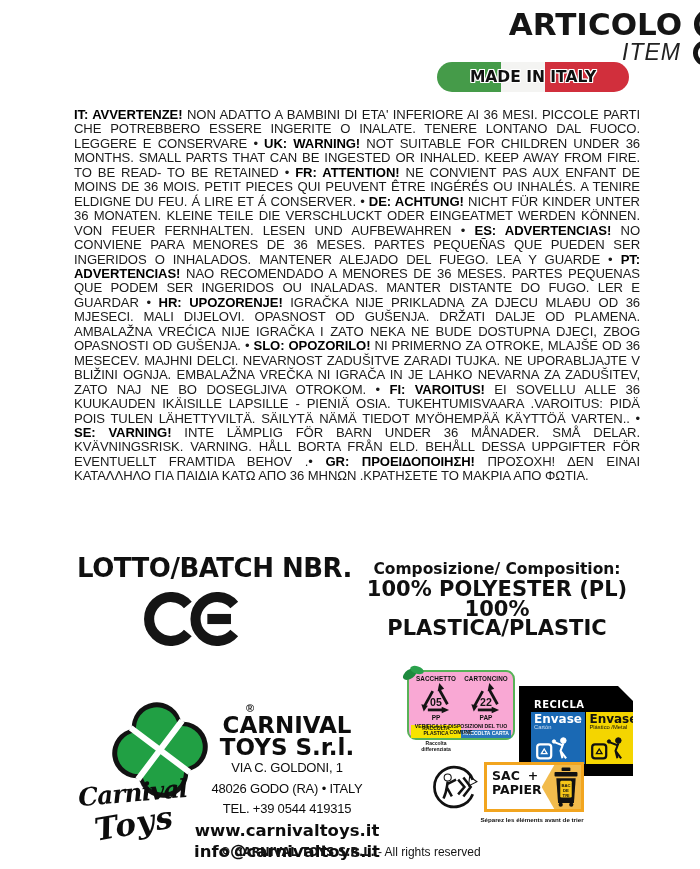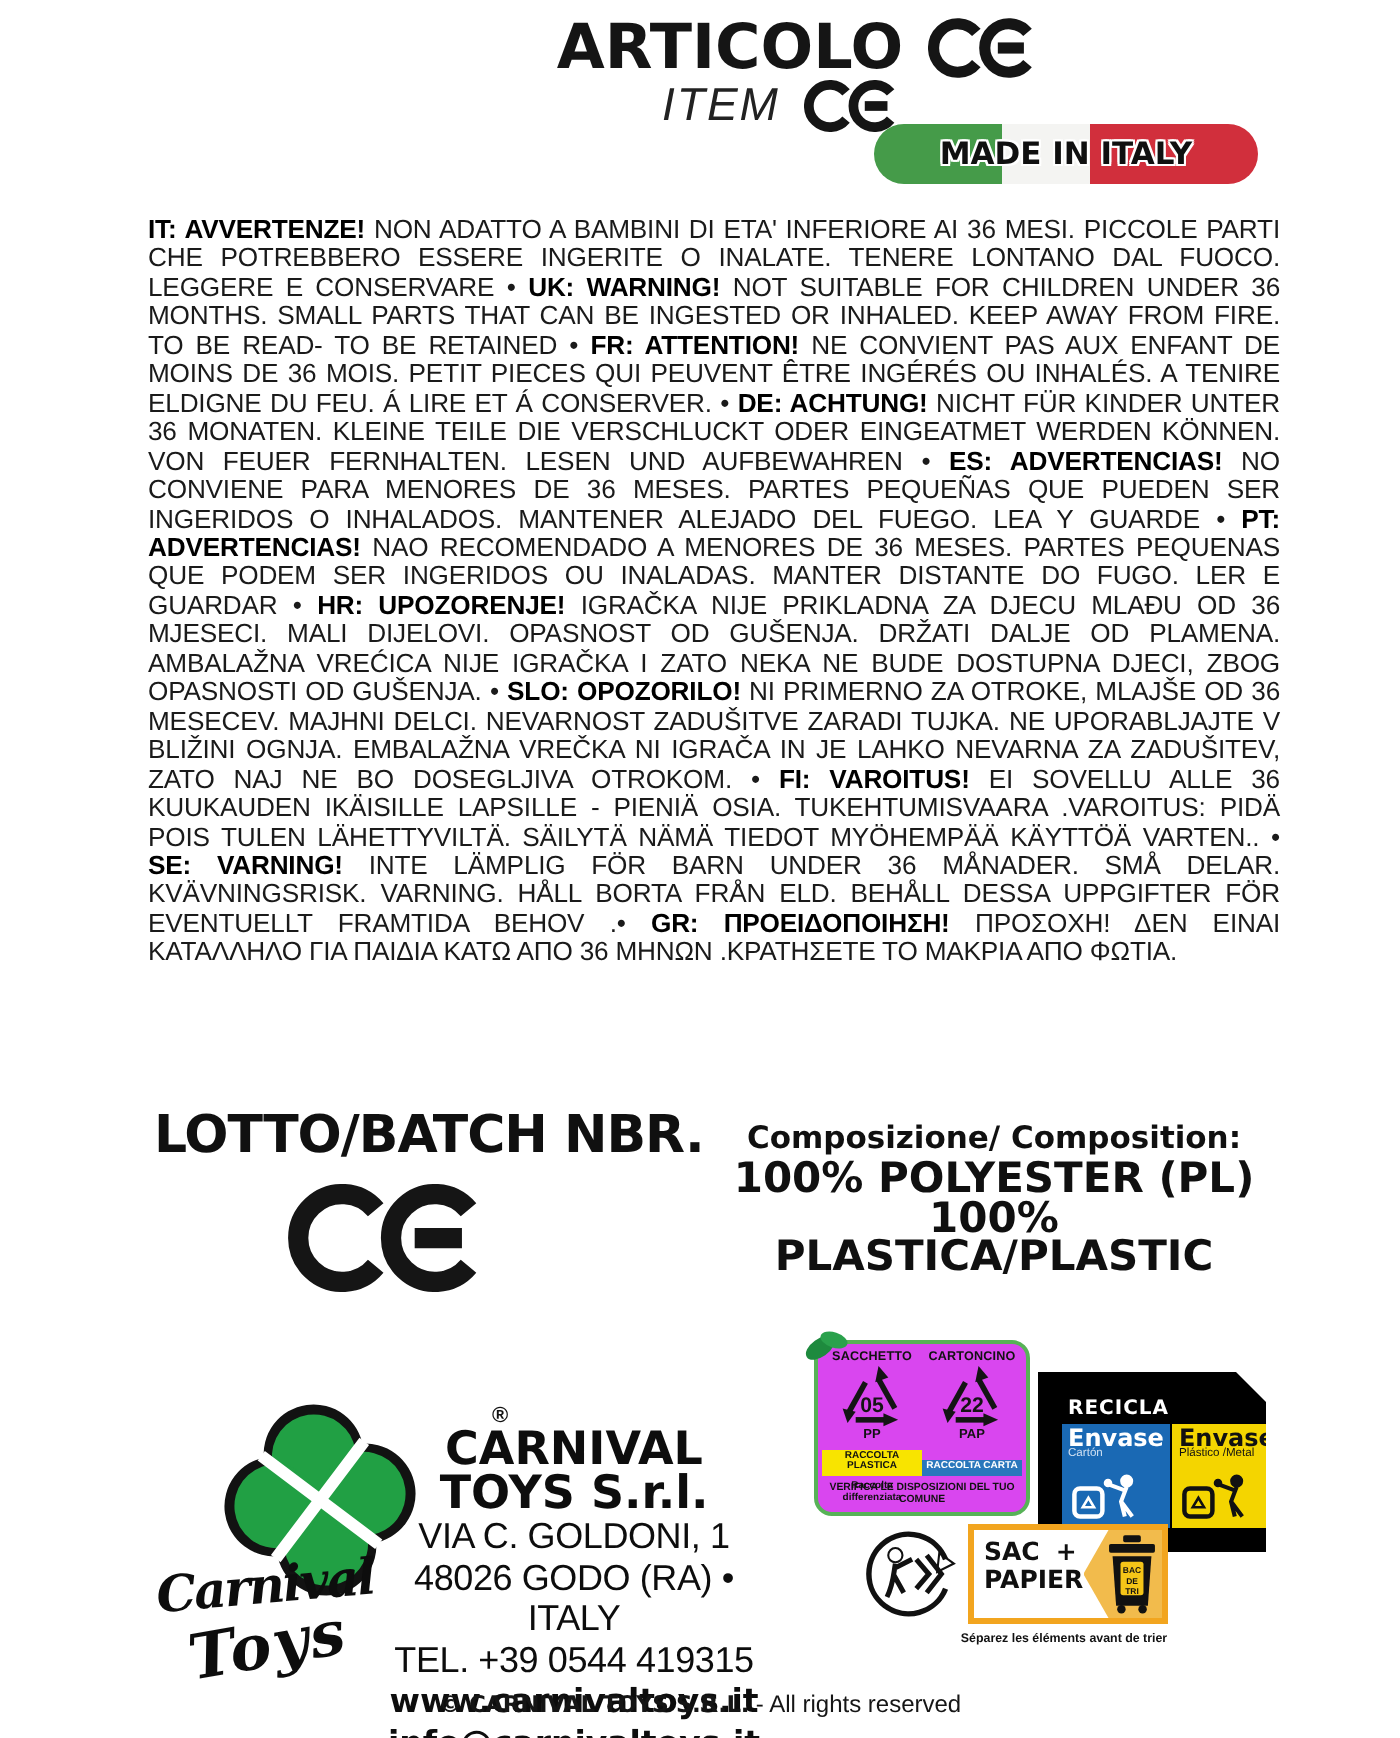--- a/index.html
+++ b/index.html
@@ -1,20 +1,20 @@
 <!DOCTYPE html>
 <html><head>
 <meta charset="utf-8">
 <style>
   html,body{margin:0;padding:0;background:#fff;}
   .page{position:relative;width:700px;height:869px;background:#ffffff;overflow:hidden;
         font-family:"Liberation Sans",sans-serif;color:#111;}
 
   
-  .hdr{position:absolute;top:6px;left:0;width:700px;text-align:center;}
+  .hdr{position:absolute;top:6px;left:0;width:700px;text-align:right;}
   .hdr-line1{transform:translateX(48px);white-space:nowrap;}
   .hdr-line1 .t{font-family:"DejaVu Sans",sans-serif;font-weight:800;font-size:31px;letter-spacing:0px;color:#151515;vertical-align:middle;}
   .hdr-line2{transform:translateX(40px);margin-top:-3px;white-space:nowrap;}
   .hdr-line2 .t{font-family:"Liberation Sans",sans-serif;font-style:italic;font-weight:500;font-size:23px;letter-spacing:1px;color:#222;vertical-align:middle;}
   .ce{vertical-align:middle;margin-left:12px;}
   .ce path{stroke:#151515;stroke-width:12;fill:none;}
 
   
   .miy{position:absolute;left:437px;top:62px;width:192px;height:30px;border-radius:15px;overflow:hidden;display:flex;}
   .miy-seg{height:100%;}
@@ -30,21 +30,21 @@
   
   .batch{position:absolute;left:77px;top:553px;font-family:"DejaVu Sans",sans-serif;font-weight:800;font-size:26px;letter-spacing:-0.5px;color:#101010;}
   .ce-xl{position:absolute;left:132px;top:592px;}
 
   
   .comp{position:absolute;left:352px;top:560px;width:290px;text-align:center;font-family:"DejaVu Sans",sans-serif;font-weight:800;color:#101010;}
   .comp-title{font-size:15.5px;margin-bottom:2px;}
   .comp-line{font-size:21px;line-height:19.5px;}
 
   
-  .gbox{position:absolute;left:407px;top:670px;width:108px;height:88px;border:2.5px solid #57b257;border-radius:9px;background:#d946ef;box-sizing:border-box;padding-top:3px;}
+  .gbox{position:absolute;left:407px;top:670px;width:108px;height:70px;border:2.5px solid #57b257;border-radius:9px;background:#f9a8d4;box-sizing:border-box;padding-top:3px;}
   .gbox-cols{display:flex;justify-content:space-around;padding:0 2px;}
   .gcol{width:50px;text-align:center;}
   .gcol-h{font-size:6.3px;font-weight:bold;letter-spacing:0.1px;}
   .mobius{display:block;margin:1px auto 0 auto;}
   .mobius path{stroke:#141414;stroke-width:3.4;fill:none;}
   .mobius polygon{fill:#141414;}
   .mobius text{font-family:"Liberation Sans",sans-serif;font-weight:bold;font-size:13px;fill:#141414;}
   .gcol-mat{font-size:6.5px;font-weight:bold;margin-top:0px;}
   .gtag{display:inline-block;font-size:5px;font-weight:bold;padding:1px 2px;margin-top:2px;line-height:5.5px;}
   .gtag-yellow{background:#f8e400;color:#111;}
@@ -69,21 +69,21 @@
 
   
   .clover{position:absolute;left:82px;top:700px;}
   .registered{position:absolute;left:246px;top:702px;font-size:11px;font-weight:bold;}
   .logo-text{position:absolute;left:78px;top:778px;width:120px;color:#0d0d0d;}
   .logo-t1{font-family:"DejaVu Serif",serif;font-style:italic;font-weight:bold;font-size:25px;transform:rotate(-5deg);letter-spacing:-1px;}
   .logo-t2{font-family:"DejaVu Serif",serif;font-style:italic;font-weight:bold;font-size:31px;transform:rotate(-10deg);margin:-4px 0 0 16px;letter-spacing:1px;}
 
   .addr{position:absolute;left:186px;top:714px;width:202px;text-align:center;color:#0d0d0d;}
   .addr-name{font-family:"DejaVu Sans",sans-serif;font-weight:800;font-size:23px;line-height:22px;}
-  .addr-line{font-size:18px;line-height:20.5px;letter-spacing:-0.2px;}
+  .addr-line{font-size:13px;line-height:20.5px;letter-spacing:-0.2px;}
   .addr-web{font-family:"DejaVu Sans",sans-serif;font-weight:800;font-size:16.5px;line-height:21px;}
 
   
   .triman{position:absolute;left:432px;top:764px;}
   .triman *{stroke:#111;fill:none;}
   .sacbox{position:absolute;left:484px;top:762px;width:100px;height:50px;box-sizing:border-box;border:3px solid #f2a51f;background:#fff;display:flex;align-items:stretch;}
   .sac-text{padding:4px 0 0 5px;font-family:"DejaVu Sans",sans-serif;font-weight:800;font-size:12.5px;line-height:13.5px;color:#101010;flex:1;}
   .sac-l1{display:flex;}
   .sac-plus{margin-left:8px;}
   .pointer{width:40px;background:#f2bb4c;clip-path:polygon(0 50%,32% 0,100% 0,100% 100%,32% 100%);display:flex;align-items:center;justify-content:flex-end;}

